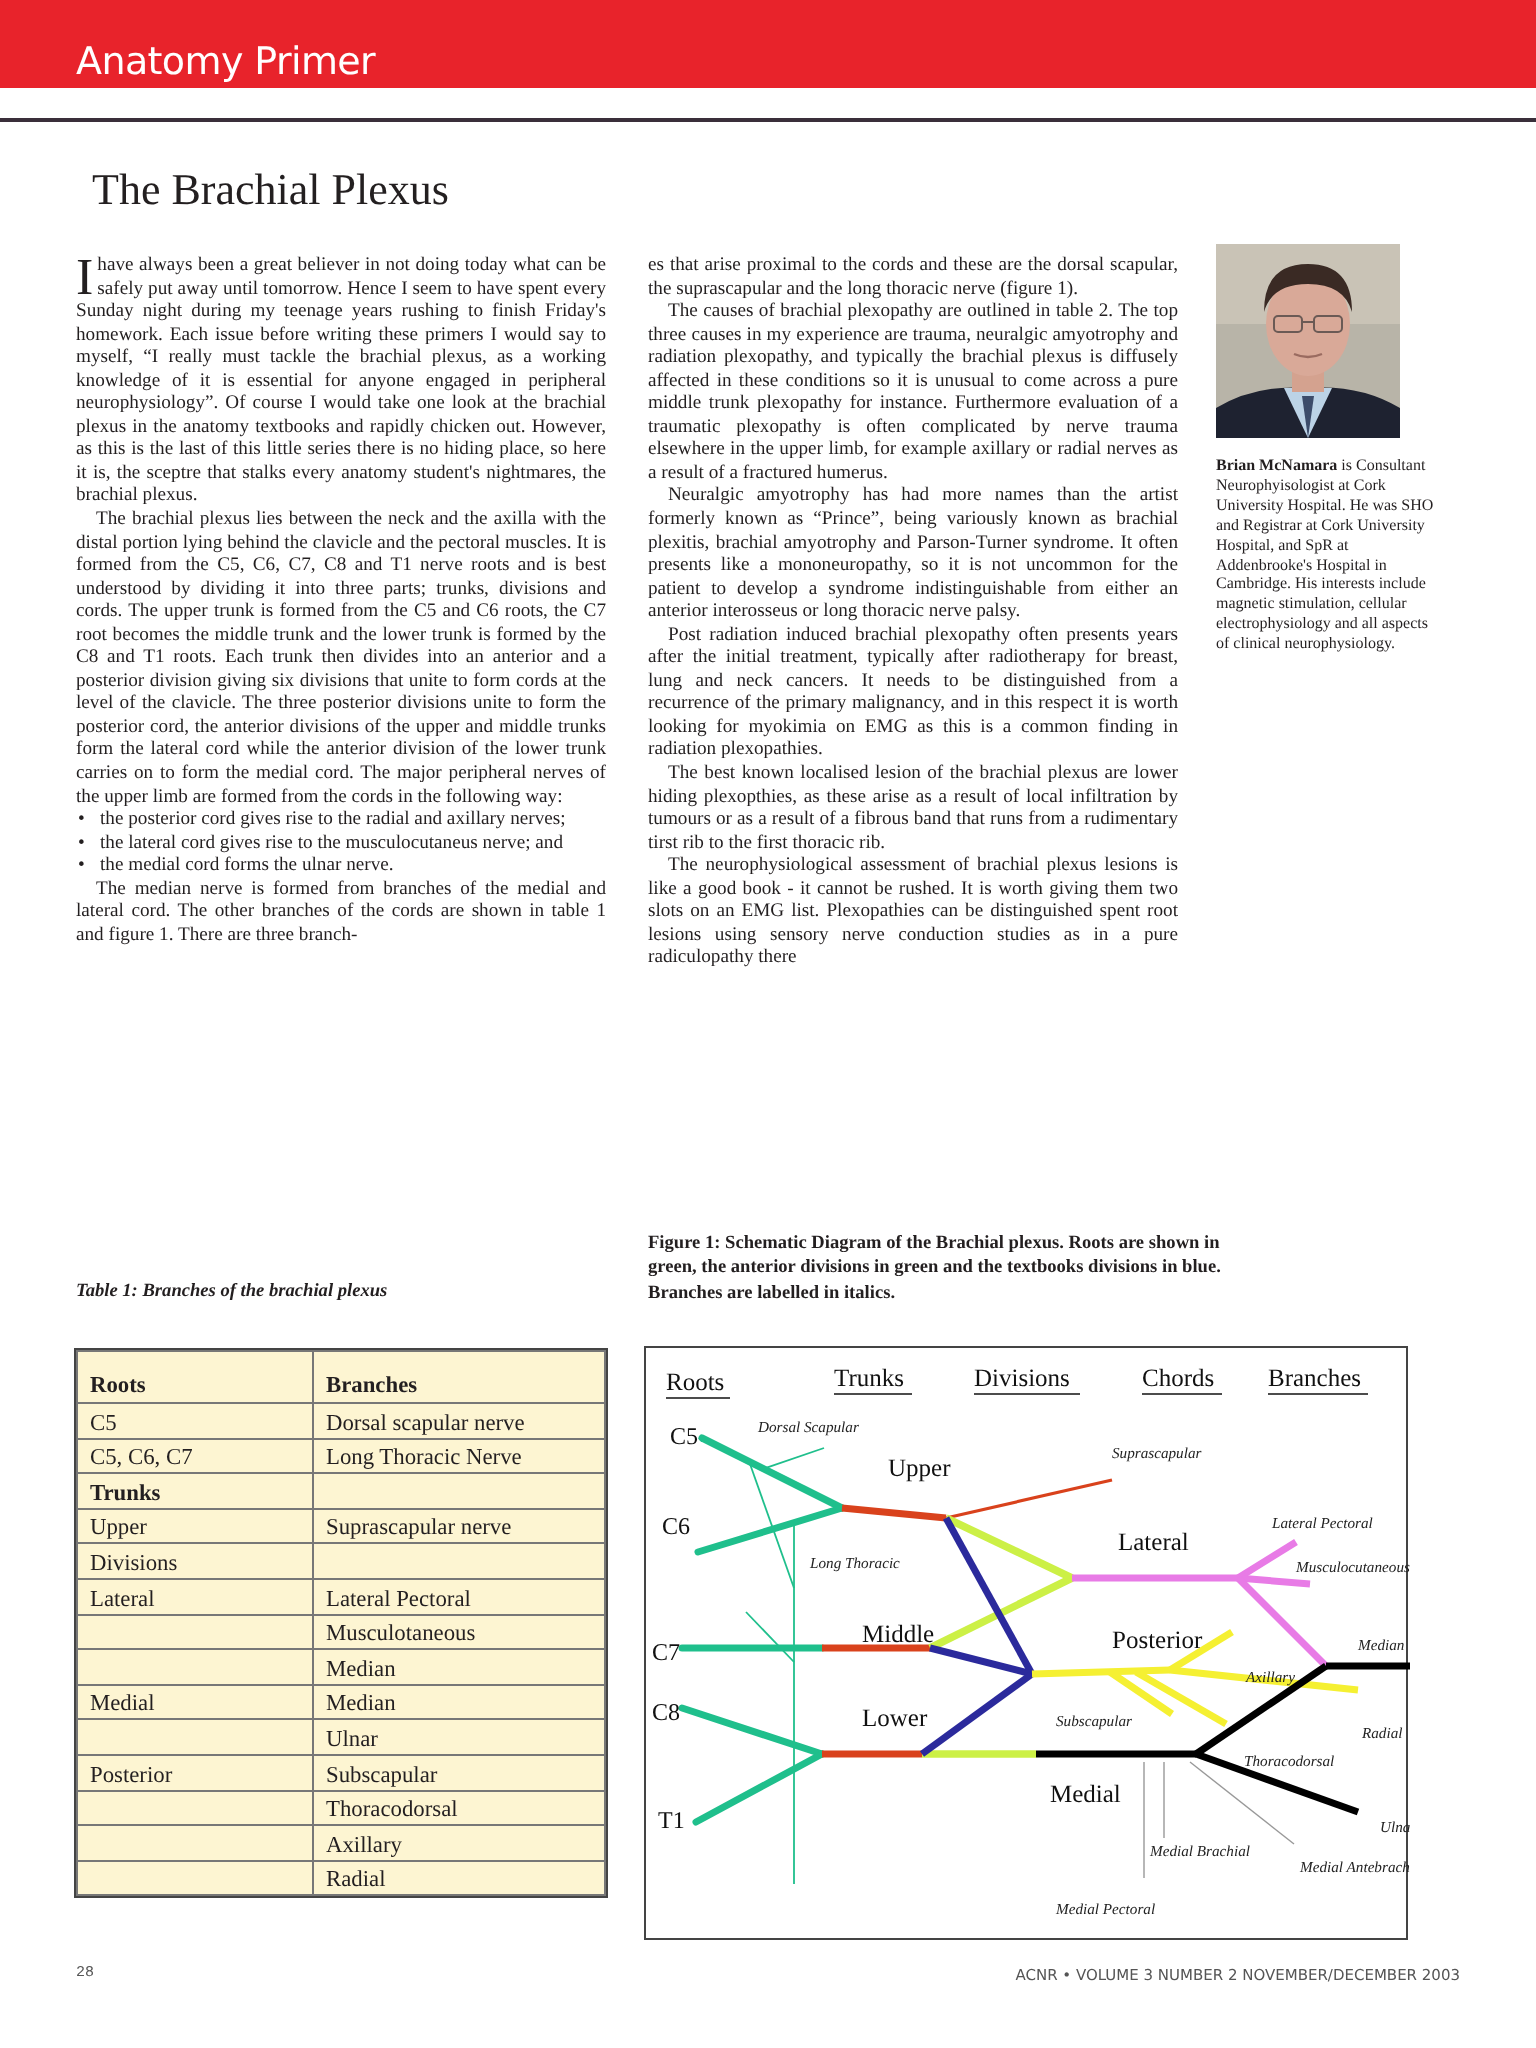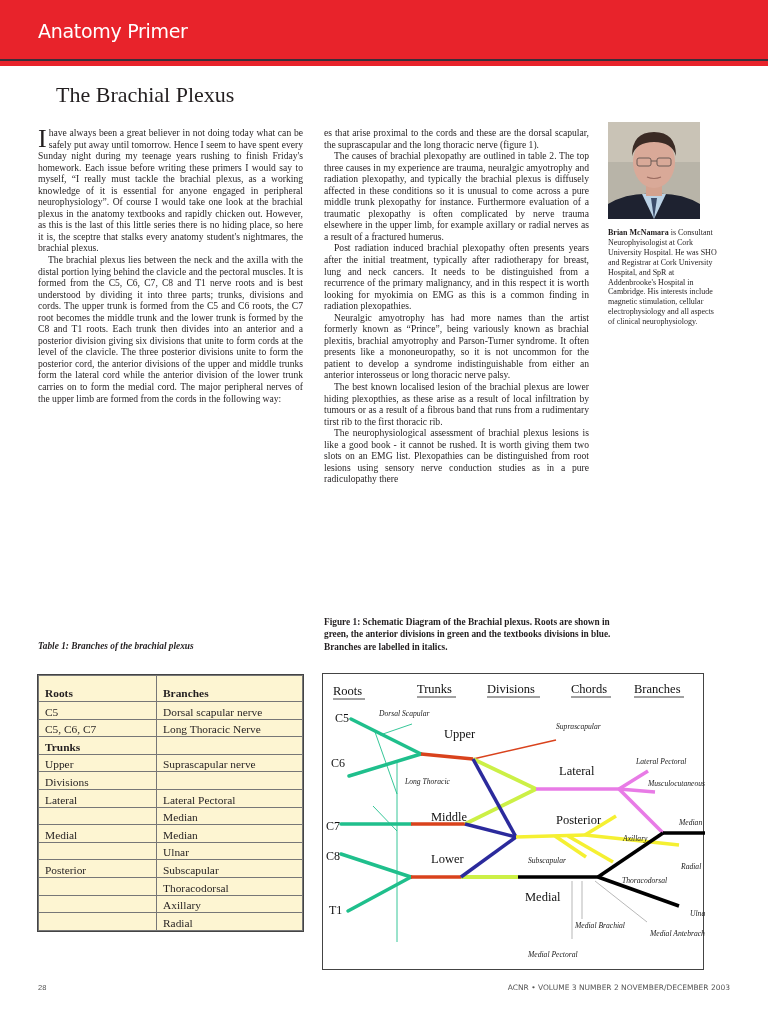--- a/index.html
+++ b/index.html
@@ -1,23 +1,23 @@
 <!DOCTYPE html>
 <html><head>
 <meta charset="utf-8">
 <style>
   * { box-sizing: border-box; margin: 0; padding: 0; }
   html, body { width: 768px; height: 1024px; background: #fff; overflow: hidden; }
   body { position: relative; font-family: "Liberation Serif", "DejaVu Serif", serif; color: #231f20; }
 
-  .banner { position: absolute; left: 0; top: 0; width: 768px; height: 66px; background: #e8232b; }
+  .banner { position: absolute; left: 0; top: 0; width: 768px; height: 44px; background: #e8232b; }
   .banner-title { position: absolute; left: 38px; top: 20px; font-family: "DejaVu Sans", sans-serif; font-size: 19px; color: #fff; letter-spacing: -0.3px; }
   .banner-rule { position: absolute; left: 0; top: 59px; width: 768px; height: 2px; background: #3a2f3a; }
 
-  .page-title { position: absolute; left: 56px; top: 82px; font-size: 22px; color: #231f20; }
+  .page-title { position: absolute; left: 46px; top: 82px; font-size: 22px; color: #231f20; }
 
   .col { position: absolute; font-size: 9.6px; line-height: 11.55px; text-align: justify; color: #231f20; }
   .col p { text-indent: 10px; }
   .col p.first { text-indent: 0; }
   .dropcap { float: left; font-size: 26px; line-height: 21px; margin: 1px 2px 0 0; }
   .col1 { left: 38px; top: 127px; width: 265px; }
   .col2 { left: 324px; top: 127px; width: 265px; }
   .col ul { list-style: none; }
   .col li { position: relative; padding-left: 12px; }
   .col li::before { content: "•"; position: absolute; left: 1px; top: 0; }
@@ -33,45 +33,51 @@
   .table-wrap { position: absolute; left: 37px; top: 674px; width: 267px; border: 1.5px solid #444; background: #fdf5d2; }
   table { border-collapse: collapse; width: 100%; font-size: 11.4px; }
   td { border: 1px solid #777; height: 17.6px; padding: 0 6px; vertical-align: bottom; line-height: 14px; color: #231f20; }
   td.c1 { width: 118px; }
   tr.hdr td { height: 26px; padding-bottom: 1px; }
   td.b { font-weight: bold; }
 
   .figure { position: absolute; left: 322px; top: 673px; width: 382px; height: 297px; border: 1.5px solid #444; background: #fff; }
   .figure svg { position: absolute; left: 0; top: 0; }
 
-  .footer-page { position: absolute; left: 38px; top: 983px; font-family: Liberation Sans, sans-serif; font-size: 7.5px; color: #555; }
+  .footer-page { position: absolute; left: 38px; top: 983px; font-family: Liberation Mono, monospace; font-size: 7.5px; color: #555; }
   .footer-journal { position: absolute; right: 38px; top: 983px; font-family: "DejaVu Sans", sans-serif; font-size: 7.5px; color: #555; }
 </style>
 </head>
 <body>
 
 <div class="banner">
   <div class="banner-title">Anatomy Primer</div>
 </div>
 <div class="banner-rule"></div>
 
 <h1 class="page-title" style="font-weight:normal;">The Brachial Plexus</h1>
 
 <div class="col col1">
   <p class="first"><span class="dropcap">I</span><span>have always been a great believer in not doing today what can be safely put away until tomorrow. Hence I seem to have spent every Sunday night during my teenage years rushing to finish Friday's homework. Each issue before writing these primers I would say to myself, “I really must tackle the brachial plexus, as a working knowledge of it is essential for anyone engaged in peripheral neurophysiology”. Of course I would take one look at the brachial plexus in the anatomy textbooks and rapidly chicken out. However, as this is the last of this little series there is no hiding place, so here it is, the sceptre that stalks every anatomy student's nightmares, the brachial plexus.</span></p>
   <p>The brachial plexus lies between the neck and the axilla with the distal portion lying behind the clavicle and the pectoral muscles. It is formed from the C5, C6, C7, C8 and T1 nerve roots and is best understood by dividing it into three parts; trunks, divisions and cords. The upper trunk is formed from the C5 and C6 roots, the C7 root becomes the middle trunk and the lower trunk is formed by the C8 and T1 roots. Each trunk then divides into an anterior and a posterior division giving six divisions that unite to form cords at the level of the clavicle. The three posterior divisions unite to form the posterior cord, the anterior divisions of the upper and middle trunks form the lateral cord while the anterior division of the lower trunk carries on to form the medial cord. The major peripheral nerves of the upper limb are formed from the cords in the following way:</p>
+  <ul>
+    <li>the posterior cord gives rise to the radial and axillary nerves;</li>
+    <li>the lateral cord gives rise to the musculocutaneus nerve; and</li>
+    <li>the medial cord forms the ulnar nerve.</li>
+  </ul>
+  <p>The median nerve is formed from branches of the medial and lateral cord. The other branches of the cords are shown in table 1 and figure 1. There are three branch-</p>
 </div>
 
 <div class="col col2">
   <p class="first">es that arise proximal to the cords and these are the dorsal scapular, the suprascapular and the long thoracic nerve (figure 1).</p>
   <p>The causes of brachial plexopathy are outlined in table 2. The top three causes in my experience are trauma, neuralgic amyotrophy and radiation plexopathy, and typically the brachial plexus is diffusely affected in these conditions so it is unusual to come across a pure middle trunk plexopathy for instance. Furthermore evaluation of a traumatic plexopathy is often complicated by nerve trauma elsewhere in the upper limb, for example axillary or radial nerves as a result of a fractured humerus.</p>
+  <p>Neuralgic amyotrophy has had more names than the artist formerly known as “Prince”, being variously known as brachial plexitis, brachial amyotrophy and Parson-Turner syndrome. It often presents like a mononeuropathy, so it is not uncommon for the patient to develop a syndrome indistinguishable from either an anterior interosseus or long thoracic nerve palsy.</p>
   <p>Post radiation induced brachial plexopathy often presents years after the initial treatment, typically after radiotherapy for breast, lung and neck cancers. It needs to be distinguished from a recurrence of the primary malignancy, and in this respect it is worth looking for myokimia on EMG as this is a common finding in radiation plexopathies.</p>
-  <p>Neuralgic amyotrophy has had more names than the artist formerly known as “Prince”, being variously known as brachial plexitis, brachial amyotrophy and Parson-Turner syndrome. It often presents like a mononeuropathy, so it is not uncommon for the patient to develop a syndrome indistinguishable from either an anterior interosseus or long thoracic nerve palsy.</p>
   <p>The best known localised lesion of the brachial plexus are lower hiding plexopthies, as these arise as a result of local infiltration by tumours or as a result of a fibrous band that runs from a rudimentary tirst rib to the first thoracic rib.</p>
-  <p>The neurophysiological assessment of brachial plexus lesions is like a good book - it cannot be rushed. It is worth giving them two slots on an EMG list. Plexopathies can be distinguished from root lesions using sensory nerve conduction studies as in a pure radiculopathy there</p>
+  <p>The neurophysiological assessment of brachial plexus lesions is like a good book - it cannot be rushed. It is worth giving them two slots on an EMG list. Plexopathies can be distinguished spent root lesions using sensory nerve conduction studies as in a pure radiculopathy there</p>
 </div>
 
 <div class="photo">
   <svg width="92" height="97" viewBox="0 0 92 97">
     <rect width="92" height="97" fill="#b8b4a8"></rect>
     <rect x="0" y="0" width="92" height="40" fill="#c9c3b6"></rect>
     <path d="M0 97 L0 82 Q20 70 46 72 Q72 70 92 82 L92 97 Z" fill="#1e2230"></path>
     <path d="M34 72 L46 97 L58 72 Z" fill="#bcd3e6"></path>
     <path d="M43 76 L46 97 L49 76 Z" fill="#3c4c6a"></path>
     <rect x="38" y="58" width="16" height="16" fill="#d4a28f"></rect>
@@ -114,20 +120,24 @@
       <tr>
           <td class="c1">Divisions</td>
           <td></td>
         </tr>
       <tr>
           <td class="c1">Lateral</td>
           <td>Lateral Pectoral</td>
         </tr>
       <tr>
           <td class="c1"></td>
+          <td>Musculotaneous</td>
+        </tr>
+      <tr>
+          <td class="c1"></td>
           <td>Median</td>
         </tr>
       <tr>
           <td class="c1">Medial</td>
           <td>Median</td>
         </tr>
       <tr>
           <td class="c1"></td>
           <td>Ulnar</td>
         </tr>

